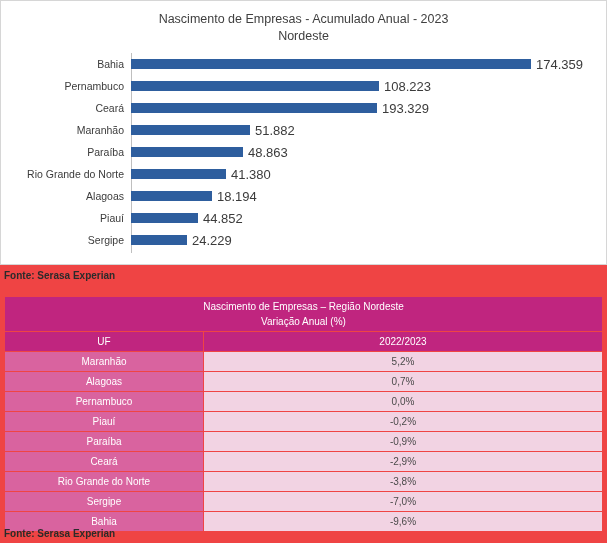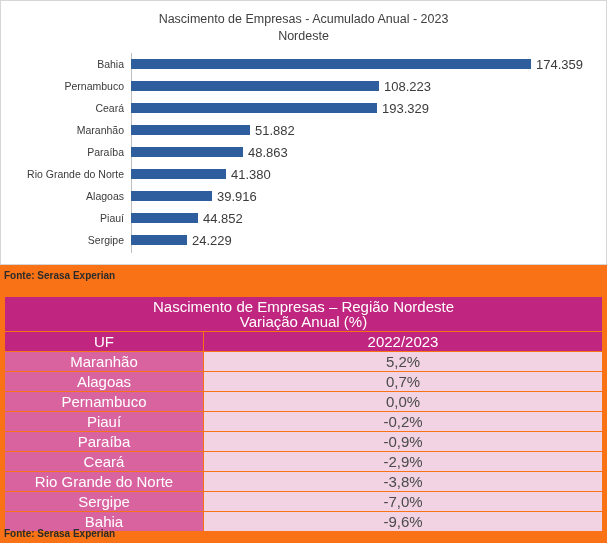--- a/index.html
+++ b/index.html
@@ -5,21 +5,21 @@
   * { box-sizing: border-box; }
   html, body {
     margin: 0; padding: 0;
     background: #ffffff;
     font-family: "Liberation Sans", sans-serif;
   }
   #page {
     width: 607px;
     height: 543px;
     position: relative;
-    background: #f97316;
+    background: #ef4444;
     overflow: hidden;
     padding-left: 11px;
   }
 
   
   .chart-card {
     position: absolute;
     left: 0; top: 0;
     width: 607px;
     height: 265px;
@@ -98,21 +98,21 @@
   }
   table.var-table {
     width: 599px;
     border-collapse: separate;
     border-spacing: 1px;
     table-layout: fixed;
   }
   table.var-table td, table.var-table th {
     padding: 0;
     height: 19px;
-    font-size: 15px;
+    font-size: 10px;
     text-align: center;
     vertical-align: middle;
     font-weight: normal;
   }
   .tbl-title {
     background: #c0257f;
     color: #ffffff;
     font-weight: bold;
     font-size: 11.5px;
     line-height: 15px;
@@ -195,21 +195,21 @@
             <div class="bar-label">Rio Grande do Norte</div>
             <div class="bar-area">
               <div class="bar" style="width: 95px; background: rgb(46, 94, 158);"></div>
               <div class="bar-value">41.380</div>
             </div>
           </div>
           <div class="bar-row">
             <div class="bar-label">Alagoas</div>
             <div class="bar-area">
               <div class="bar" style="width: 81px; background: rgb(46, 94, 158);"></div>
-              <div class="bar-value">39.916</div>
+              <div class="bar-value">18.194</div>
             </div>
           </div>
           <div class="bar-row">
             <div class="bar-label">Piauí</div>
             <div class="bar-area">
               <div class="bar" style="width: 67px; background: rgb(46, 94, 158);"></div>
               <div class="bar-value">44.852</div>
             </div>
           </div>
           <div class="bar-row">

